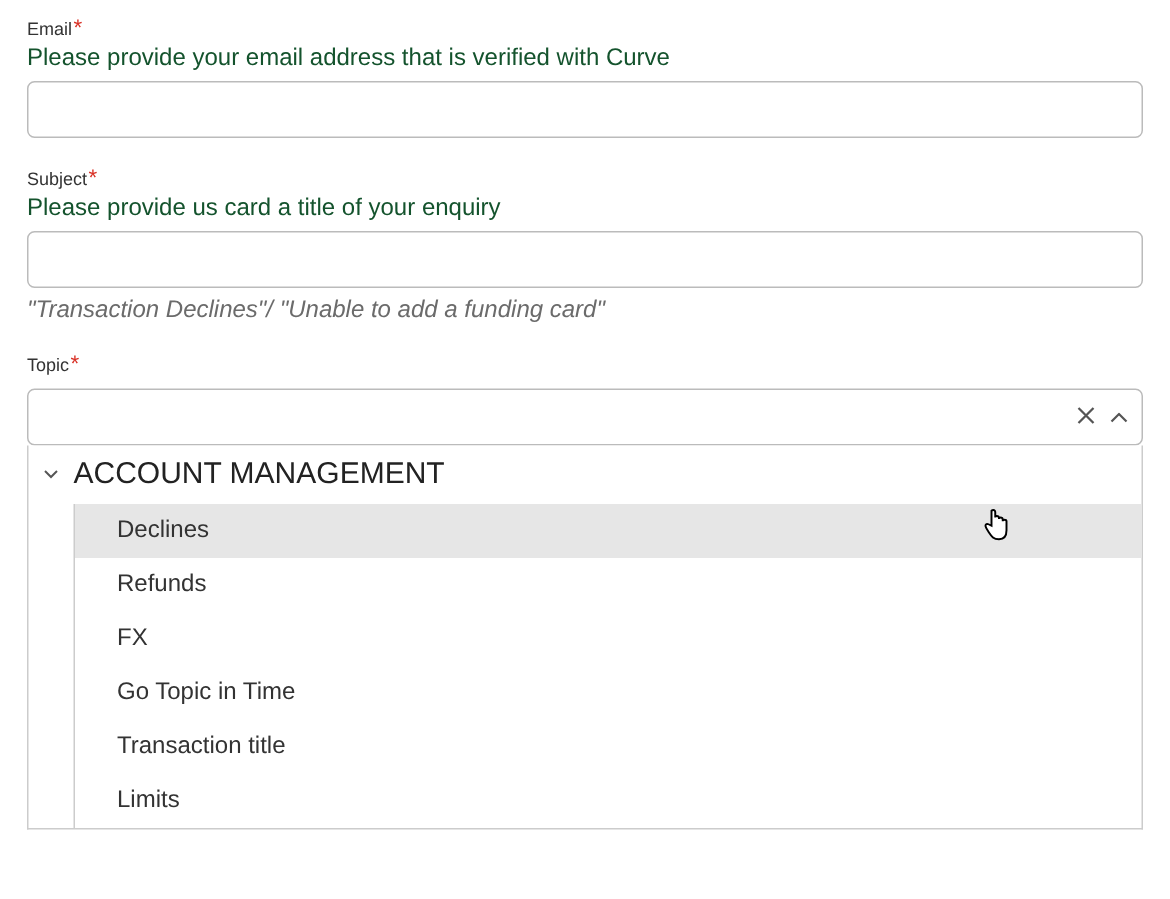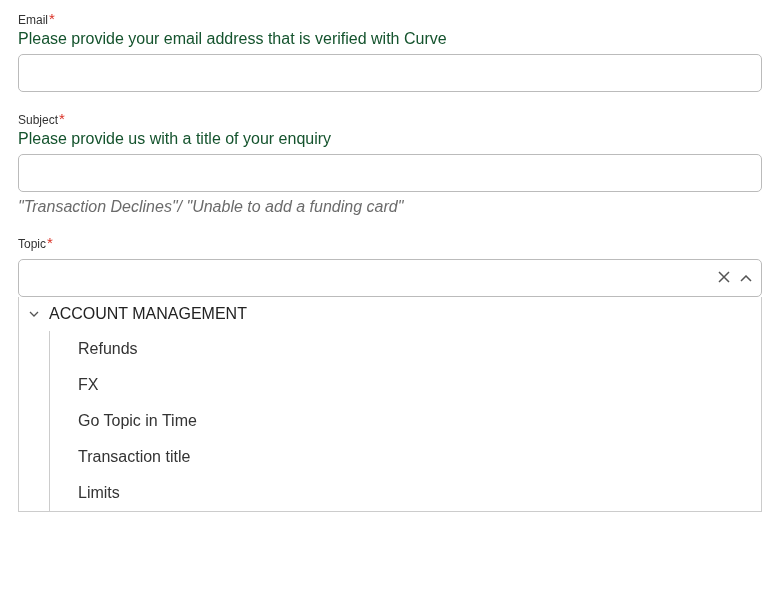--- a/index.html
+++ b/index.html
@@ -98,21 +98,21 @@
       background: #f1f1f1;
     }
     .dropdown-panel::-webkit-scrollbar-thumb {
       background: #bdbdbd;
       border-radius: 2px;
     }
     .group-header {
       display: flex;
       align-items: center;
       padding: 8px 6px;
-      font-size: 16px;
+      font-size: 20px;
       color: #222;
       cursor: pointer;
     }
     .group-header .chevron {
       width: 18px;
       display: inline-flex;
       justify-content: center;
       margin-right: 6px;
       color: #555;
       font-size: 11px;
@@ -148,21 +148,21 @@
     <span class="field-label">Email</span><span class="required-asterisk">*</span>
   </div>
   <div class="helper-text">Please provide your email address that is verified with Curve</div>
   <input type="text" class="text-input" value="" style="">
 </div>
 
 <div class="form-group">
   <div>
     <span class="field-label">Subject</span><span class="required-asterisk">*</span>
   </div>
-  <div class="helper-text">Please provide us with a title of your enquiry</div>
+  <div class="helper-text">Please provide us card a title of your enquiry</div>
   <input type="text" class="text-input" value="" style="">
   <div class="example-text">"Transaction Declines"/ "Unable to add a funding card"</div>
 </div>
 
 <div class="form-group topic-group">
   <div>
     <span class="field-label">Topic</span><span class="required-asterisk">*</span>
   </div>
   <div class="select-wrapper">
     <input type="text" class="select-input" readonly="" value="" style="">
@@ -185,20 +185,28 @@
       <span class="chevron">
         <svg width="10" height="7" viewBox="0 0 10 7">
             <path d="M1 1 L5 5 L9 1" stroke="#555" stroke-width="1.3" fill="none"></path>
           </svg>
       </span>
       <span>ACCOUNT MANAGEMENT</span>
     </div>
 
 
     <div class="options-list">
+      <div class="option-item highlighted">
+        <span>Declines</span>
+        <span class="cursor-icon">
+          <svg width="22" height="26" viewBox="0 0 22 26">
+            <path d="M8 2 C8 2 8 10 8 12 L6 11 C5 10.5 4 11 4 12 C4 12 4 13 6 16 C8 19 9 21 13 21 C17 21 18 18 18 15 L18 9 C18 8 17 8 16.5 8 C16 8 15.5 8.5 15.5 9 L15.5 8 C15.5 7 15 6.5 14 6.5 C13.5 6.5 13 7 13 7.5 L13 7 C13 6 12.5 5.5 11.5 5.5 C11 5.5 10.5 6 10.5 6.5 L10.5 3 C10.5 2 10 1.5 9.25 1.5 C8.5 1.5 8 2 8 2 Z" fill="#fff" stroke="#000" stroke-width="1.3"></path>
+          </svg>
+        </span>
+      </div>
       <div class="option-item">
         <span>Refunds</span>
       </div>
       <div class="option-item">
         <span>FX</span>
       </div>
       <div class="option-item">
         <span>Go Topic in Time</span>
       </div>
       <div class="option-item">

